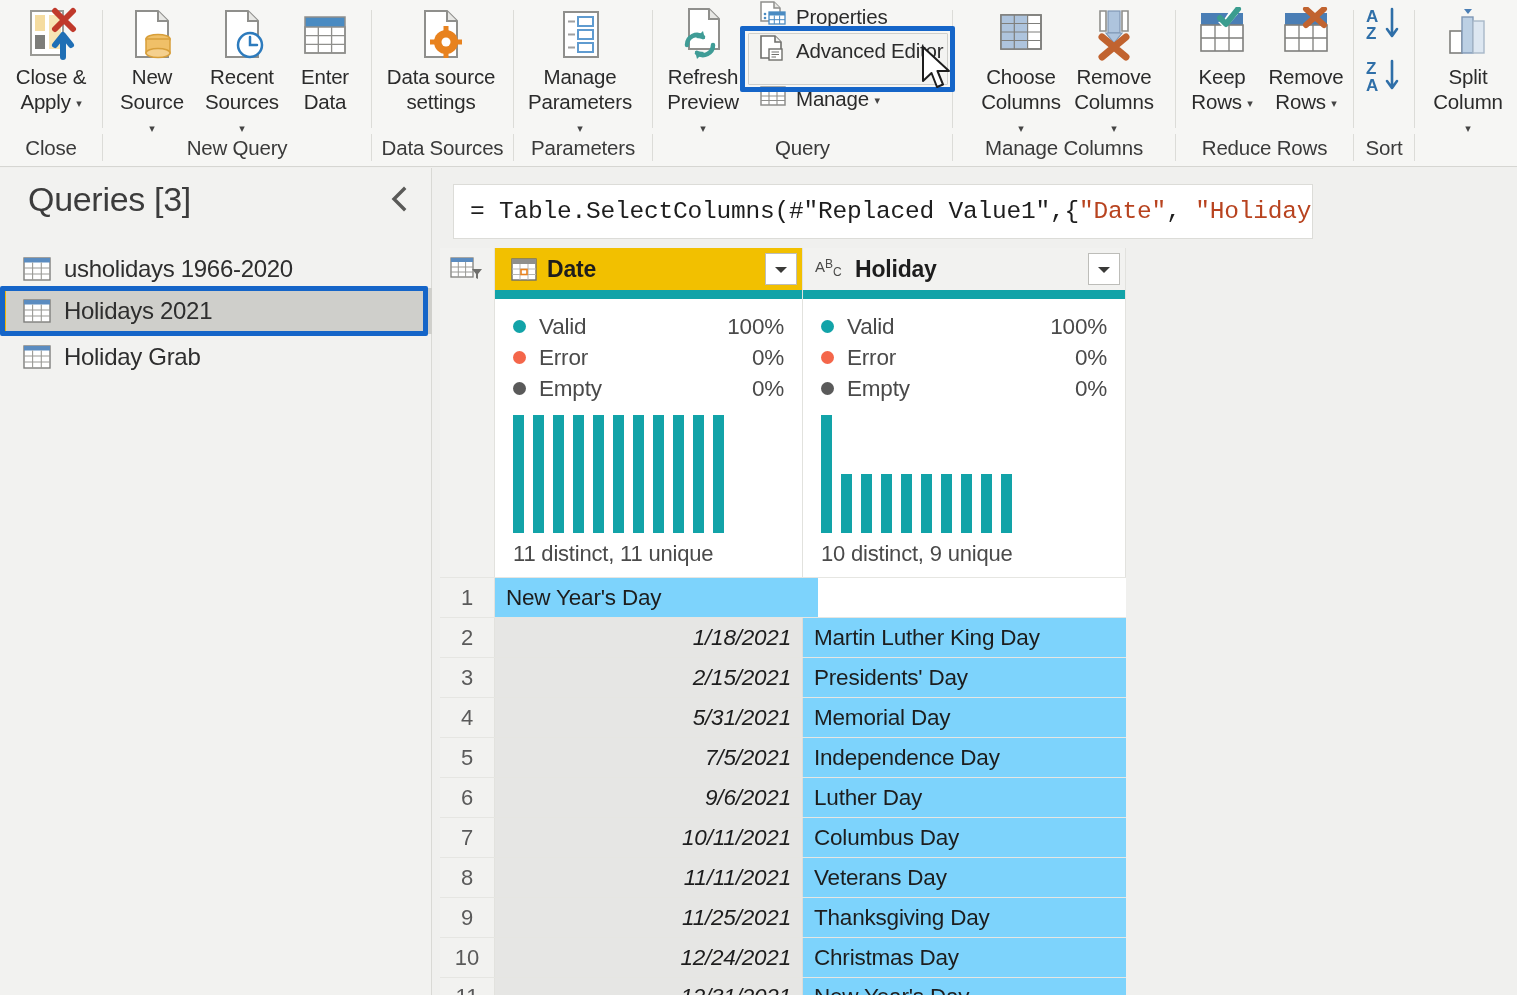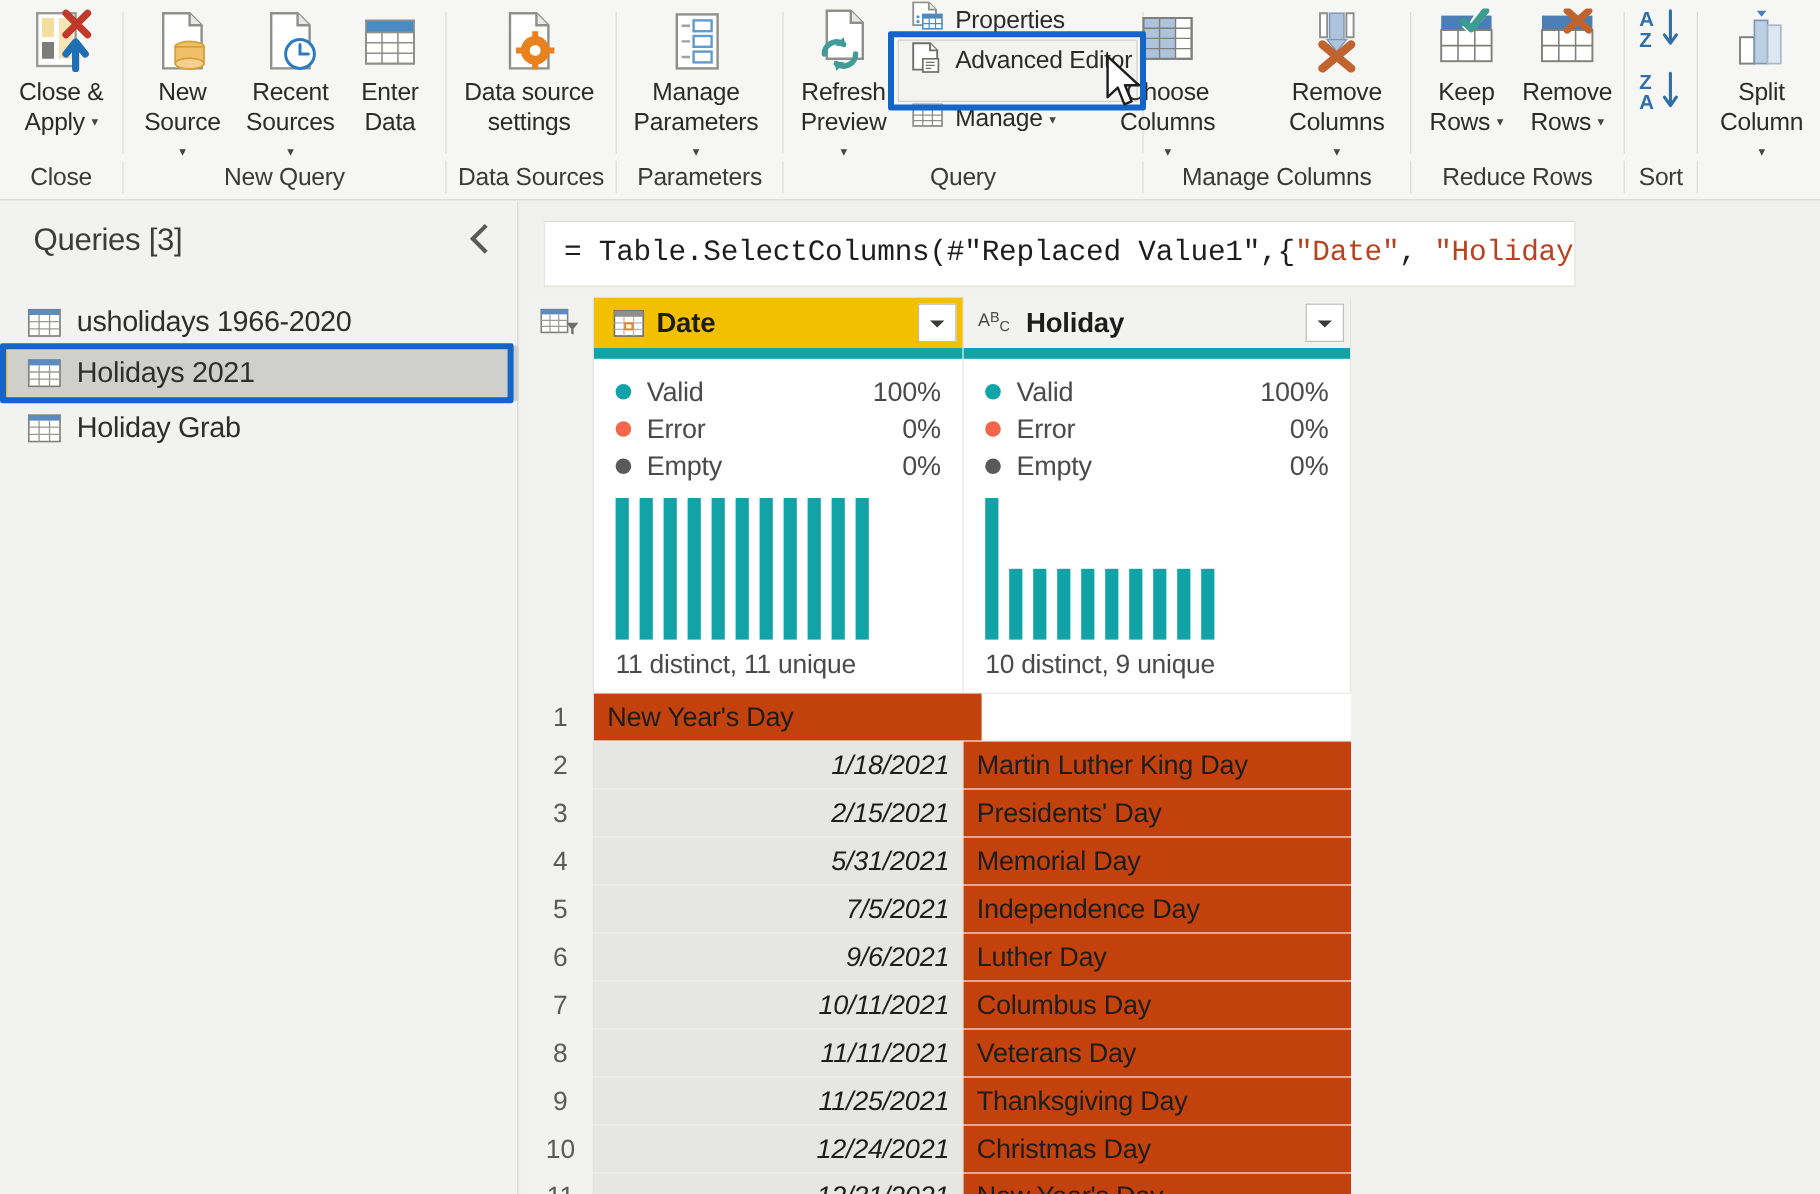--- a/index.html
+++ b/index.html
@@ -59,21 +59,21 @@
 
   
   .queries {
     position: absolute; left: 0; top: 168px; width: 432px; height: 827px;
     background: #f2f2f0; border-right: 1px solid #d9d9d5;
   }
   .q-header {
     position: absolute; left: 0; top: 0; width: 432px; height: 62px;
     display: flex; align-items: center;
   }
-  .q-title { margin-left: 28px; font-size: 26px; color: #3c3c3c; letter-spacing: -0.3px; }
+  .q-title { margin-left: 28px; font-size: 34px; color: #3c3c3c; letter-spacing: -0.3px; }
   .q-collapse { position: absolute; right: 16px; top: 14px; width: 34px; height: 34px;
     display: flex; align-items: center; justify-content: center; cursor: pointer; }
 
   .q-item {
     position: absolute; left: 0; width: 432px; height: 46px;
     display: flex; align-items: center; cursor: default;
   }
   .q-item .qico { margin-left: 22px; width: 30px; height: 26px; display: flex; align-items: center; justify-content: center; }
   .q-item .qlbl { margin-left: 12px; font-size: 24px; color: #2e2e2e; letter-spacing: -0.3px; white-space: nowrap; }
   .q-item.selected { background: #cfcfcb; }
@@ -148,21 +148,21 @@
     width: 55px; background: #f2f2f0; border-right: 1px solid #e2e2de;
     display: flex; align-items: center; justify-content: center;
     font-size: 22px; color: #5a5a5a;
   }
   .gdate {
     width: 308px; background: #e6e6e4; border-right: 1px solid #dcdcd8;
     display: flex; align-items: center; justify-content: flex-end; padding-right: 11px;
     font-size: 22.5px; font-style: italic; color: #1d1d1d; letter-spacing: -0.2px;
   }
   .ghol {
-    width: 323px; background: #c2410c;
+    width: 323px; background: #7dd3fc;
     display: flex; align-items: center; padding-left: 11px;
     font-size: 22.5px; color: #1d1d1d; letter-spacing: -0.2px;
   }
   .grid-bottom-border { border-bottom: 1px solid #e6e6e2; }
 
   
   .vscroll {
     position: absolute; left: 1126px; top: 248px; width: 5px; height: 747px; background: #f0f0ee;
   }
 </style>
@@ -344,21 +344,21 @@
         </svg>
       </span>
       <span class="lbl">
         <span>Manage</span>
         <span class="caret">▾</span>
       </span>
     </div>
 
     <div class="gsep" style="position:absolute;left:952px;top:6px;height:118px;"></div>
 
-    <div class="rbtn" style="position:absolute;left:924px;top:2px;width:98px;">
+    <div class="rbtn" style="position:absolute;left:972px;top:2px;width:98px;">
       <span class="ico">
         <svg width="56" height="56" viewBox="0 0 56 56">
           <rect x="8" y="8" width="40" height="34" fill="#ffffff" stroke="#7f7f7c" stroke-width="1.6"></rect>
           <rect x="8" y="8" width="27" height="34" fill="#aec4dd"></rect>
           <path d="M8 8 H48 V42 H8 Z" fill="none" stroke="#7f7f7c" stroke-width="1.6"></path>
           <path d="M21.3 8 V42 M34.6 8 V42 M8 16.5 H48 M8 25 H48 M8 33.5 H48" stroke="#7f7f7c" stroke-width="1.2"></path>
         </svg>
       </span>
       <span class="lbl">Choose</span>
       <span class="lbl">

